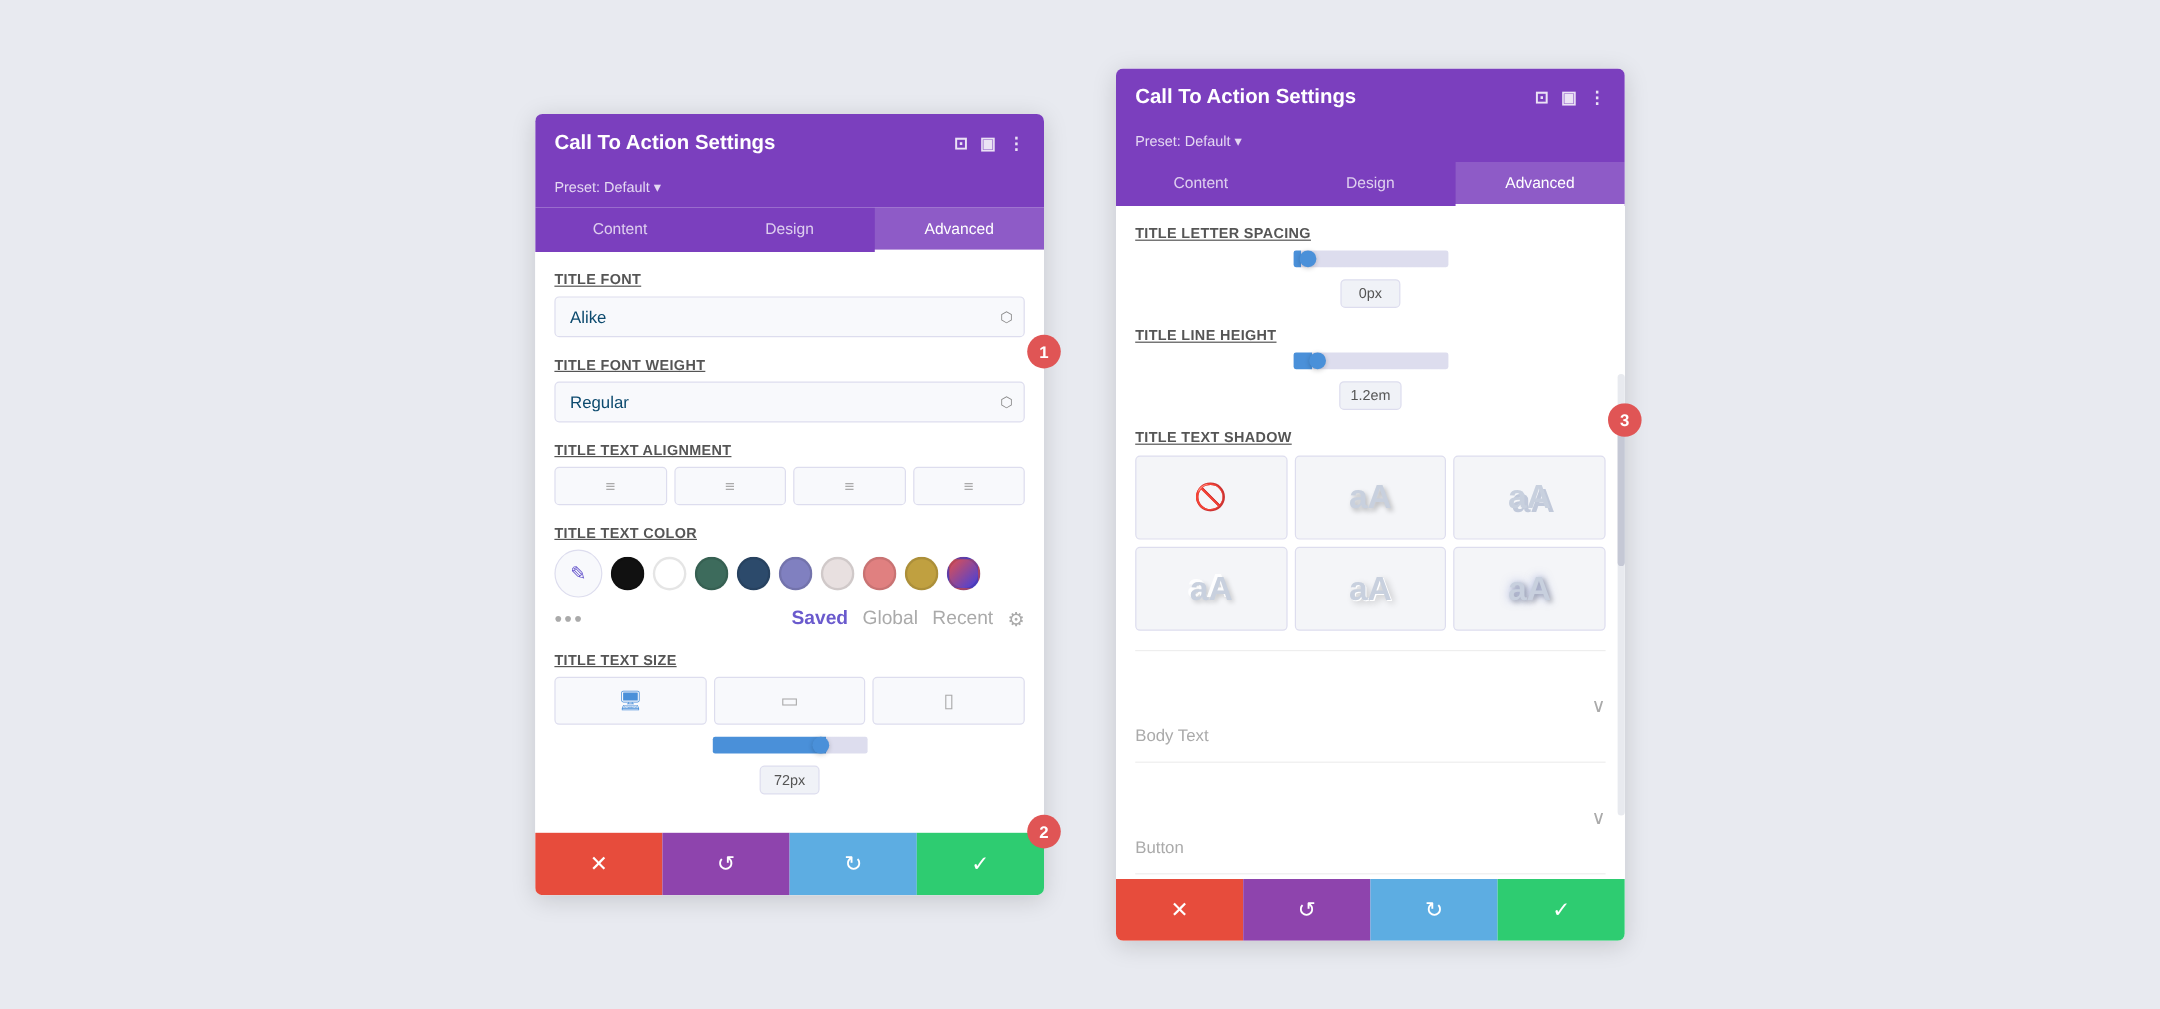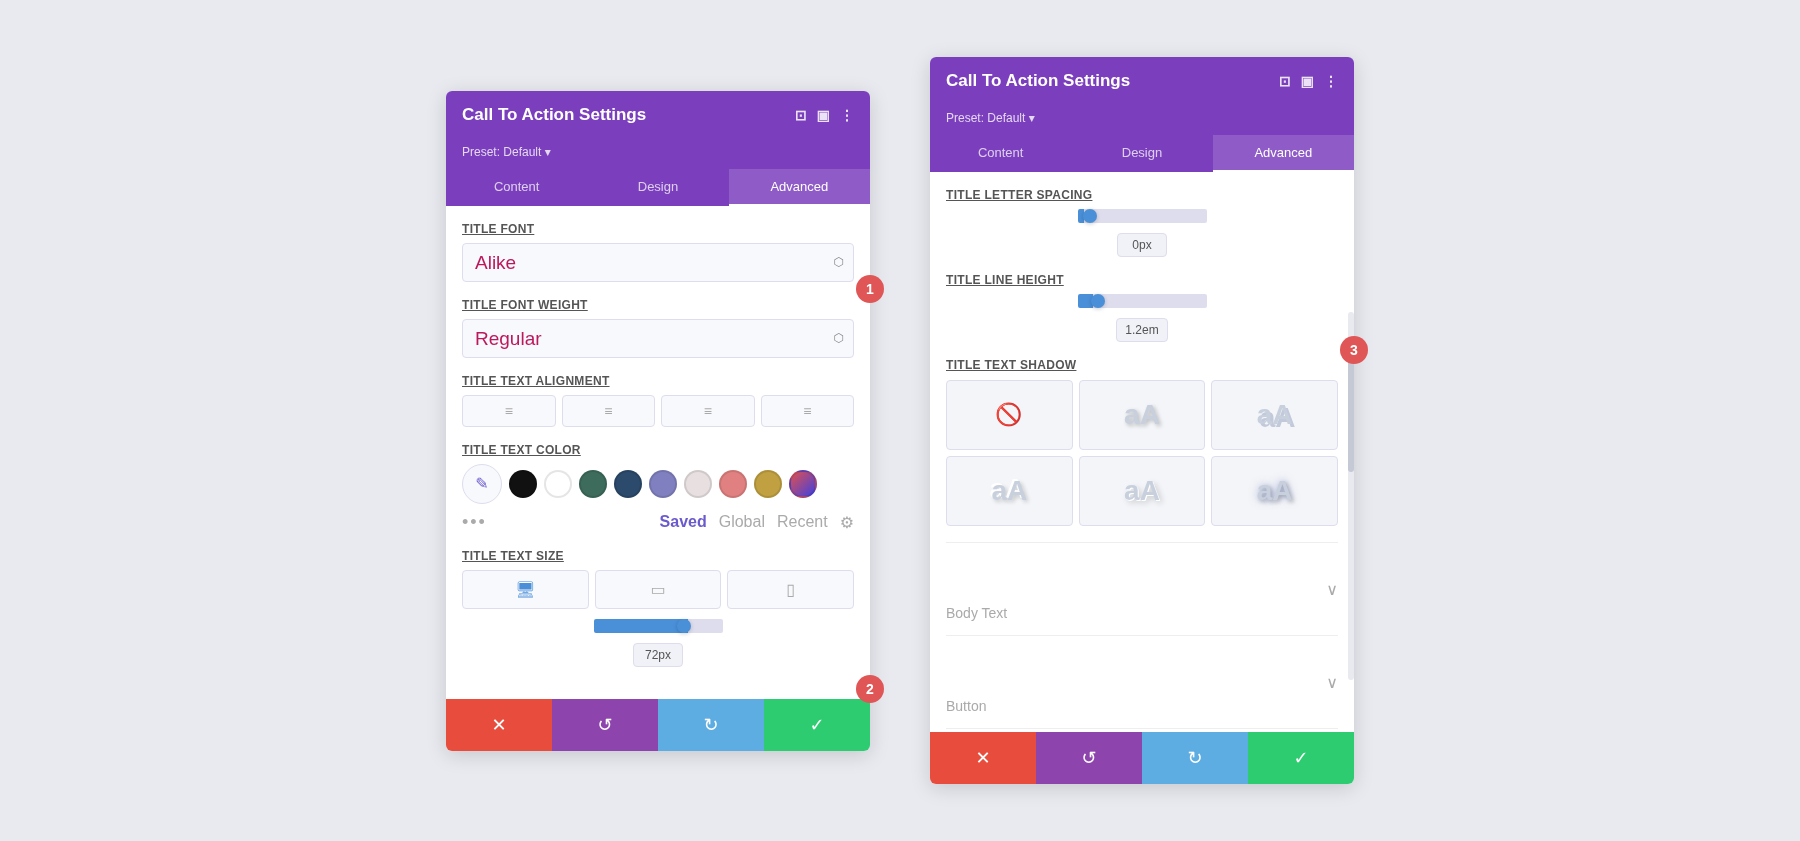--- a/index.html
+++ b/index.html
@@ -90,22 +90,22 @@
     }
     .select-wrap {
       position: relative;
     }
     .select-wrap select {
       width: 100%;
       padding: 8px 30px 8px 12px;
       border: 1px solid #dde;
       border-radius: 4px;
       appearance: none;
-      font-size: 19px;
-      color: #be185d;
+      font-size: 14px;
+      color: #0c4a6e;
       background: #f8f9fc;
       cursor: pointer;
     }
     .select-wrap::after {
       content: '⬡';
       position: absolute;
       right: 10px;
       top: 50%;
       transform: translateY(-50%);
       color: #888;

